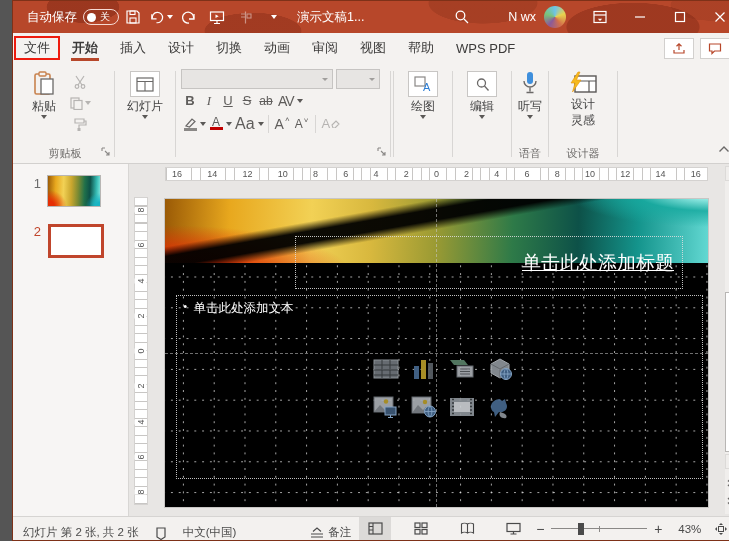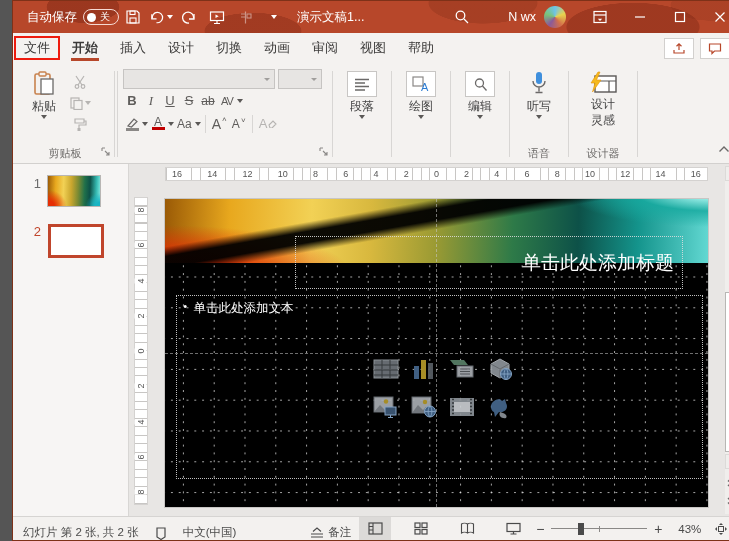--- a/index.html
+++ b/index.html
@@ -117,21 +117,21 @@
     background-position:3px 1px,3px 1px;}
   .slide-art{position:absolute;left:0;top:0;right:0;height:64px;
     background:
       radial-gradient(170% 230% at 38% 255%, #000 61%, rgba(0,0,0,0) 61.6%),
       linear-gradient(170deg, transparent 30%, rgba(0,0,0,.95) 36%, rgba(0,0,0,.95) 43%, transparent 49%),
       radial-gradient(55% 120% at 0% 115%, #e03006 22%, rgba(224,48,6,0) 62%),
       radial-gradient(45% 90% at 101% -10%, #a8f4ee 8%, rgba(24,170,160,.85) 32%, rgba(24,170,160,0) 60%),
       linear-gradient(92deg,#9a5a06 0%,#e8a81e 12%,#f2d155 27%,#d8b83e 38%,#9a9a33 50%,#2e7a48 64%,#0d5148 76%,#14948c 87%,#62d8d2 100%);}
   .guide-v{position:absolute;left:271px;top:0;bottom:0;width:0;border-left:1px dashed rgba(200,200,200,.55);}
   .guide-h{position:absolute;top:154px;left:0;right:0;height:0;border-top:1px dashed rgba(200,200,200,.55);}
-  .ph{position:absolute;border:1.5px dotted rgba(225,225,225,.85);}
+  .ph{position:absolute;border:1.5px dotted rgba(225,225,225,.85);text-decoration:underline;}
   .ph-title{left:130px;top:37px;width:388px;height:53px;display:flex;align-items:center;
     justify-content:flex-end;padding-right:8px;color:#fff;font-size:19px;
     font-family:"Liberation Serif","DejaVu Serif",serif;}
   .ph-body{left:11px;top:96px;width:527px;height:184px;color:#fff;}
   .bullet-line{position:absolute;left:6px;top:4px;font-size:12.5px;display:flex;gap:6px;
     font-family:"Liberation Serif","DejaVu Serif",serif;}
   .cicons{position:absolute;left:194px;top:60px;display:grid;
     grid-template-columns:repeat(4,30px);grid-auto-rows:26px;gap:12px 8px;opacity:.92;}
   .cicon{display:flex;align-items:center;justify-content:center;}
 
@@ -266,20 +266,23 @@
         </div>
         <div class="tab">
           <span>审阅</span>
         </div>
         <div class="tab">
           <span>视图</span>
         </div>
         <div class="tab">
           <span>帮助</span>
         </div>
+        <div class="tab">
+          <span>WPS PDF</span>
+        </div>
       </div>
     <div class="tabrow-right">
       <span class="tr-btn">
         <svg width="14" height="13" viewBox="0 0 14 13">
             <path d="M2 8v3h10V8" fill="none" stroke="#b7472a" stroke-width="1.2"></path>
             <path d="M7 8V2 M4.5 4.2 L7 1.8 L9.5 4.2" fill="none" stroke="#b7472a" stroke-width="1.2"></path>
           </svg>
       </span>
       <span class="tr-btn">
         <svg width="14" height="13" viewBox="0 0 14 13">
@@ -326,58 +329,70 @@
       </div>
       <span class="glabel">剪贴板</span>
       <span class="launcher">
         <svg width="9" height="9" viewBox="0 0 9 9">
             <path d="M1 1v3M1 1h3M4 4l4 4M8 5v3h-3" fill="none" stroke="#8a8886" stroke-width="1.1"></path>
           </svg>
       </span>
     </div>
     <div class="gsep"></div>
 
+    <div class="rgroup" style="width:58px;">
+      <div class="bigbtn">
+        <span class="iconbox">
+          <svg width="18" height="15" viewBox="0 0 18 15">
+              <rect x="1" y="1" width="16" height="13" fill="none" stroke="#6b6968" stroke-width="1.2"></rect>
+              <path d="M1 4.5h16M9 4.5v9.5" stroke="#6b6968" stroke-width="1.1"></path>
+            </svg>
+        </span>
+        <span class="lbl">幻灯片</span>
+        <span class="chev"></span>
+      </div>
+    </div>
     <div class="gsep"></div>
 
     <div class="rgroup" style="width:212px;flex-direction:column;">
       <div class="combo-row">
         <span class="combo" style="width:152px;">
             <span class="cv"></span>
           </span>
         <span class="combo" style="width:44px;">
             <span class="cv"></span>
           </span>
       </div>
       <div class="fbtn-row">
         <span class="fbtn" style="font-weight:bold;">B</span>
         <span class="fbtn" style="font-style:italic;font-family:'Liberation Serif',serif;">I</span>
         <span class="fbtn" style="text-decoration:underline;">U</span>
         <span class="fbtn" style="text-decoration:line-through;">S</span>
         <span class="fbtn" style="text-decoration:line-through;font-size:12px;">ab</span>
-        <span class="fbtn" style="font-size:11px;letter-spacing:-1px;">AV</span>
+        <span class="fbtn" style="font-size:14px;letter-spacing:-1px;">AV</span>
         <span class="chev"></span>
       </div>
       <div class="fbtn-row">
         <span class="fbtn">
           <span class="stack">
               <svg width="13" height="12" viewBox="0 0 13 12">
                 <path d="M2 9L8 2l3 2.5L5.5 10z" fill="none" stroke="#6b6968" stroke-width="1.2"></path>
               </svg>
               <span class="cbar" style="background:#8a8886;"></span>
             </span>
         </span>
         <span class="chev"></span>
         <span class="fbtn">
           <span class="stack">
               <span style="font-size:12px;color:#5f5d5b;">A</span>
               <span class="cbar" style="background:#c00000;"></span>
             </span>
         </span>
         <span class="chev"></span>
-        <span class="fbtn" style="font-size:12px;">Aa</span>
+        <span class="fbtn" style="font-size:16px;">Aa</span>
         <span class="chev"></span>
         <span class="fsep"></span>
         <span class="fbtn" style="font-size:14px;">
             <span>A</span>
             <span style="font-size:8px;margin-left:1px;margin-top:-8px;">˄</span>
           </span>
         <span class="fbtn" style="font-size:12px;">
             <span>A</span>
             <span style="font-size:8px;margin-left:1px;margin-top:-6px;">˅</span>
           </span>
@@ -390,31 +405,20 @@
           </span>
       </div>
       <span class="launcher">
         <svg width="9" height="9" viewBox="0 0 9 9">
             <path d="M1 1v3M1 1h3M4 4l4 4M8 5v3h-3" fill="none" stroke="#8a8886" stroke-width="1.1"></path>
           </svg>
       </span>
     </div>
     <div class="gsep"></div>
 
-    <div class="rgroup" style="width:56px;">
-      <div class="bigbtn">
-        <span class="iconbox">
-          <svg width="16" height="14" viewBox="0 0 16 14">
-              <path d="M1 2.5h14M1 6h10M1 9.5h14M1 13h10" stroke="#6b6968" stroke-width="1.3"></path>
-            </svg>
-        </span>
-        <span class="lbl">段落</span>
-        <span class="chev"></span>
-      </div>
-    </div>
     <div class="gsep"></div>
 
     <div class="rgroup" style="width:56px;">
       <div class="bigbtn">
         <span class="iconbox">
           <svg width="18" height="16" viewBox="0 0 18 16">
               <rect x="1" y="1" width="10" height="9" fill="none" stroke="#8a8886" stroke-width="1.2"></rect>
               <text x="9" y="15" font-size="11" fill="#2b7cd3" font-family="sans-serif">A</text>
             </svg>
         </span>
@@ -431,21 +435,21 @@
               <circle cx="6.5" cy="6" r="4" fill="none" stroke="#6b6968" stroke-width="1.3"></circle>
               <path d="M9.5 9l4 4.5" stroke="#6b6968" stroke-width="1.3"></path>
             </svg>
         </span>
         <span class="lbl">编辑</span>
         <span class="chev"></span>
       </div>
     </div>
     <div class="gsep"></div>
 
-    <div class="rgroup" style="width:56px;">
+    <div class="rgroup" style="width:34px;">
       <div class="bigbtn">
         <svg width="18" height="26" viewBox="0 0 18 26">
             <rect x="6" y="1" width="6" height="12" rx="3" fill="#3f8fdc"></rect>
             <path d="M3 10a6 6 0 0 0 12 0" fill="none" stroke="#6b6968" stroke-width="1.4"></path>
             <path d="M9 16.5v4M5.5 21.5h7" stroke="#6b6968" stroke-width="1.4"></path>
           </svg>
         <span class="lbl">听写</span>
         <span class="chev"></span>
       </div>
       <span class="glabel">语音</span>

